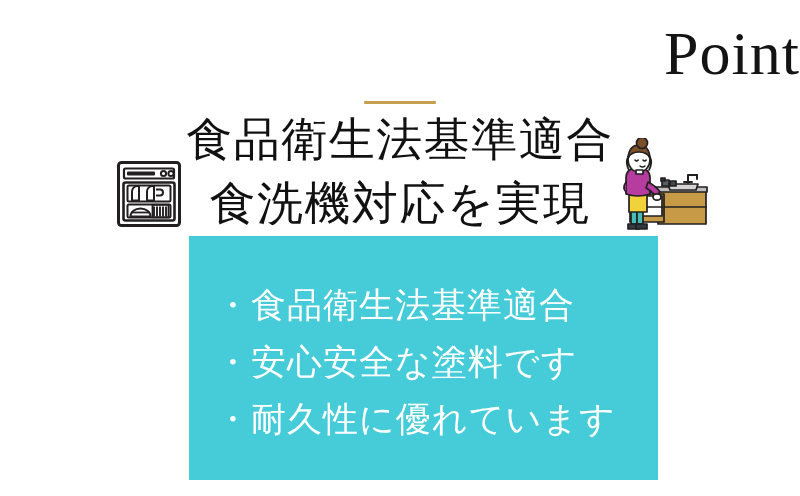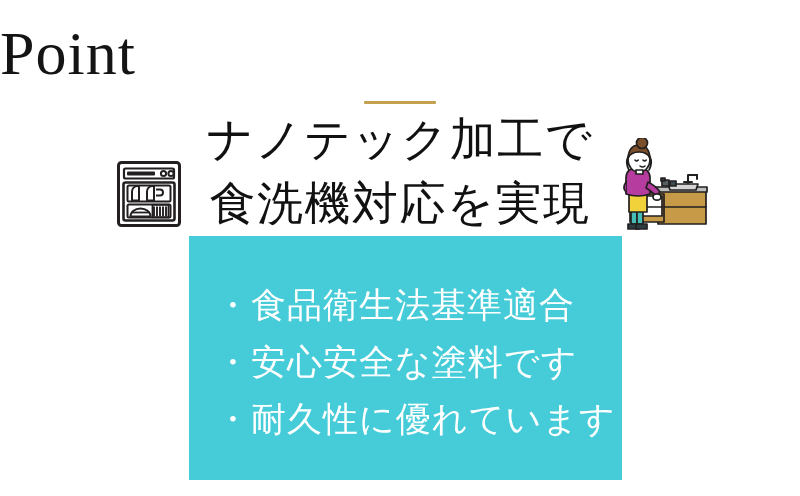--- a/index.html
+++ b/index.html
@@ -13,21 +13,21 @@
   #canvas{
     position:relative;
     width:800px;height:496px;
     background:#ffffff;
   }
 
   
   .point-title{
     position:absolute;
     left:0;right:0;top:22px;
-    text-align:left;
+    text-align:right;
     font-family:"Liberation Serif",serif;
     font-size:62px;
     line-height:1;
     letter-spacing:1px;
     color:#141414;
     font-weight:400;
   }
   .gold-rule{
     position:absolute;
     left:50%;
@@ -69,20 +69,21 @@
     left:612px;top:138px;
     width:96px;height:96px;
   }
 
   
   .bullet-panel{
     position:absolute;
     left:189px;top:236px;
     width:433px;height:244px;
     background:#45ccd8;
+    padding-left:36px;
   }
   .bullet-list{
     position:absolute;
     left:26px;top:40px;
     right:10px;
     margin:0;padding:0;
     list-style:none;
   }
   .bullet-item{
     display:block;
@@ -98,21 +99,21 @@
 </head>
 <body>
 
 <div id="canvas">
 
   <div class="point-title">Point</div>
 
   <div class="gold-rule"></div>
 
   <div class="headline">
-    <span class="hl-line">ナノテック加工で</span>
+    <span class="hl-line">食品衛生法基準適合</span>
     <span class="hl-line">食洗機対応を実現</span>
   </div>
 
   <div class="dishwasher-icon">
     <svg viewBox="0 0 66 68" width="66" height="68" xmlns="http://www.w3.org/2000/svg">
       <rect x="2.5" y="2.5" width="61" height="63" rx="3" ry="3" fill="#ffffff" stroke="#231f20" stroke-width="3"></rect>
 
       <rect x="8" y="8.5" width="50" height="10" rx="1.5" ry="1.5" fill="#ffffff" stroke="#231f20" stroke-width="2.2"></rect>
       <rect x="11" y="11.5" width="28" height="4" rx="1" ry="1" fill="#231f20"></rect>
       <circle cx="47.5" cy="13.5" r="2.6" fill="#ffffff" stroke="#231f20" stroke-width="2"></circle>

